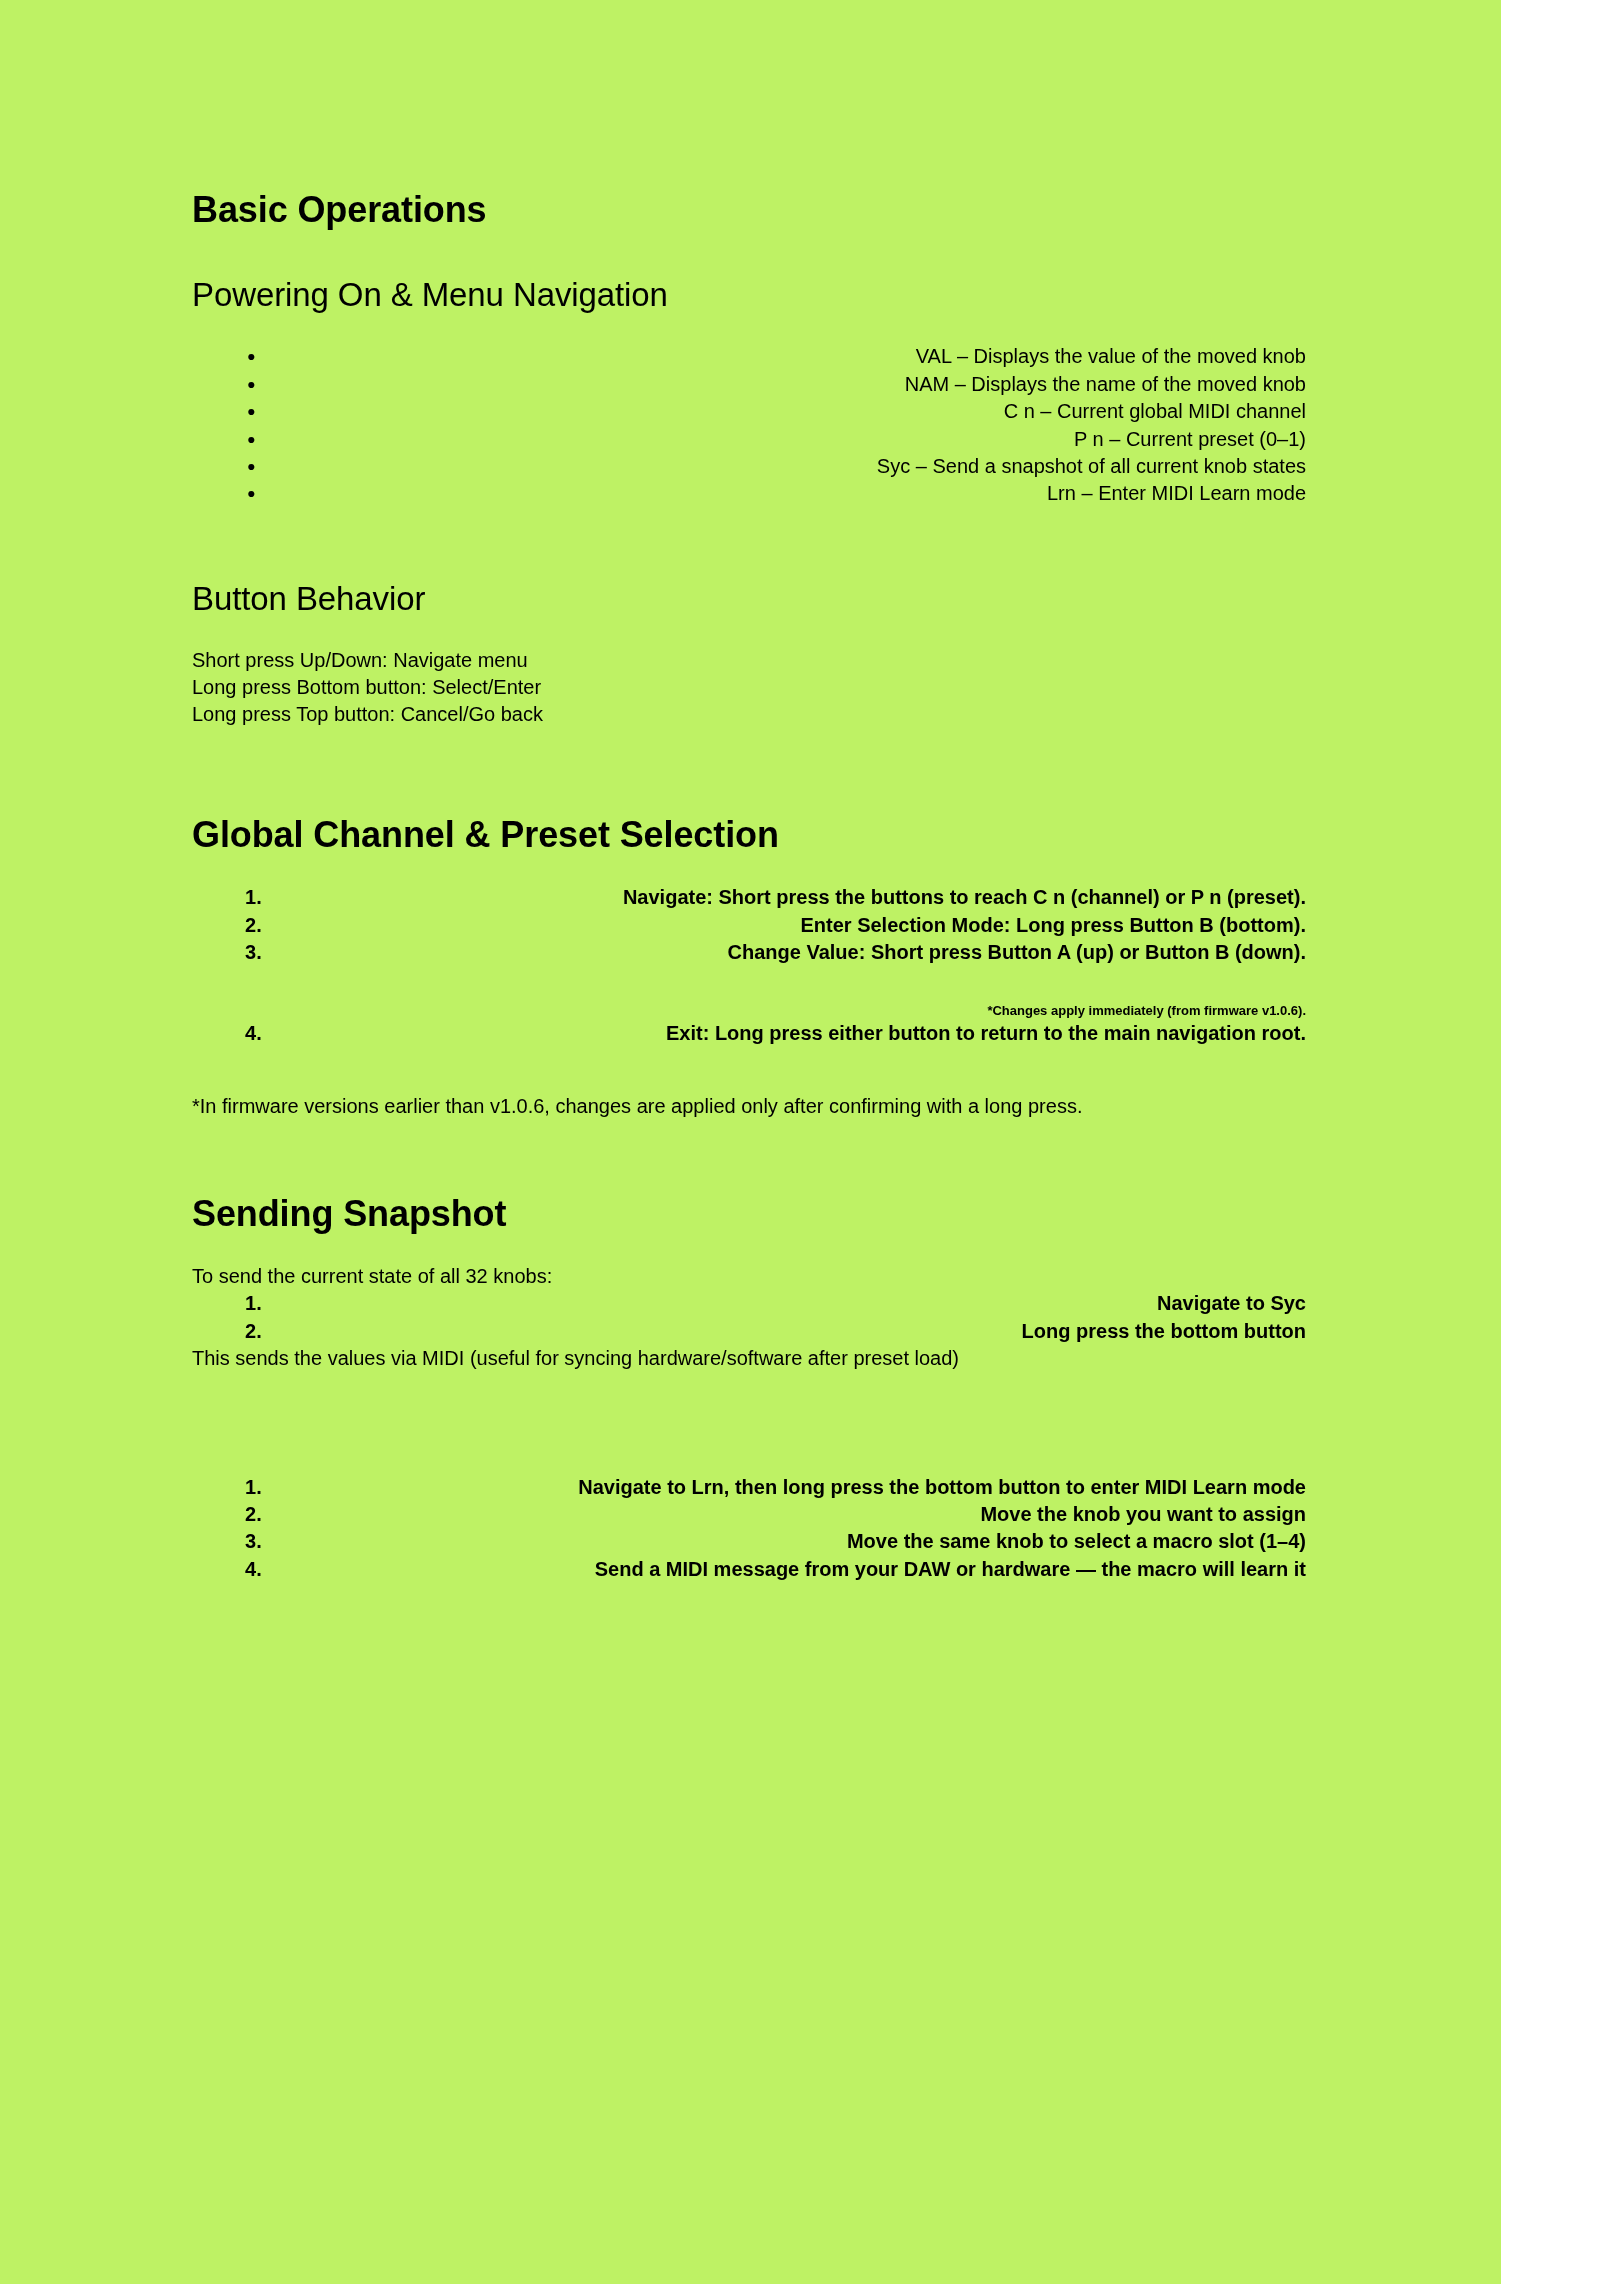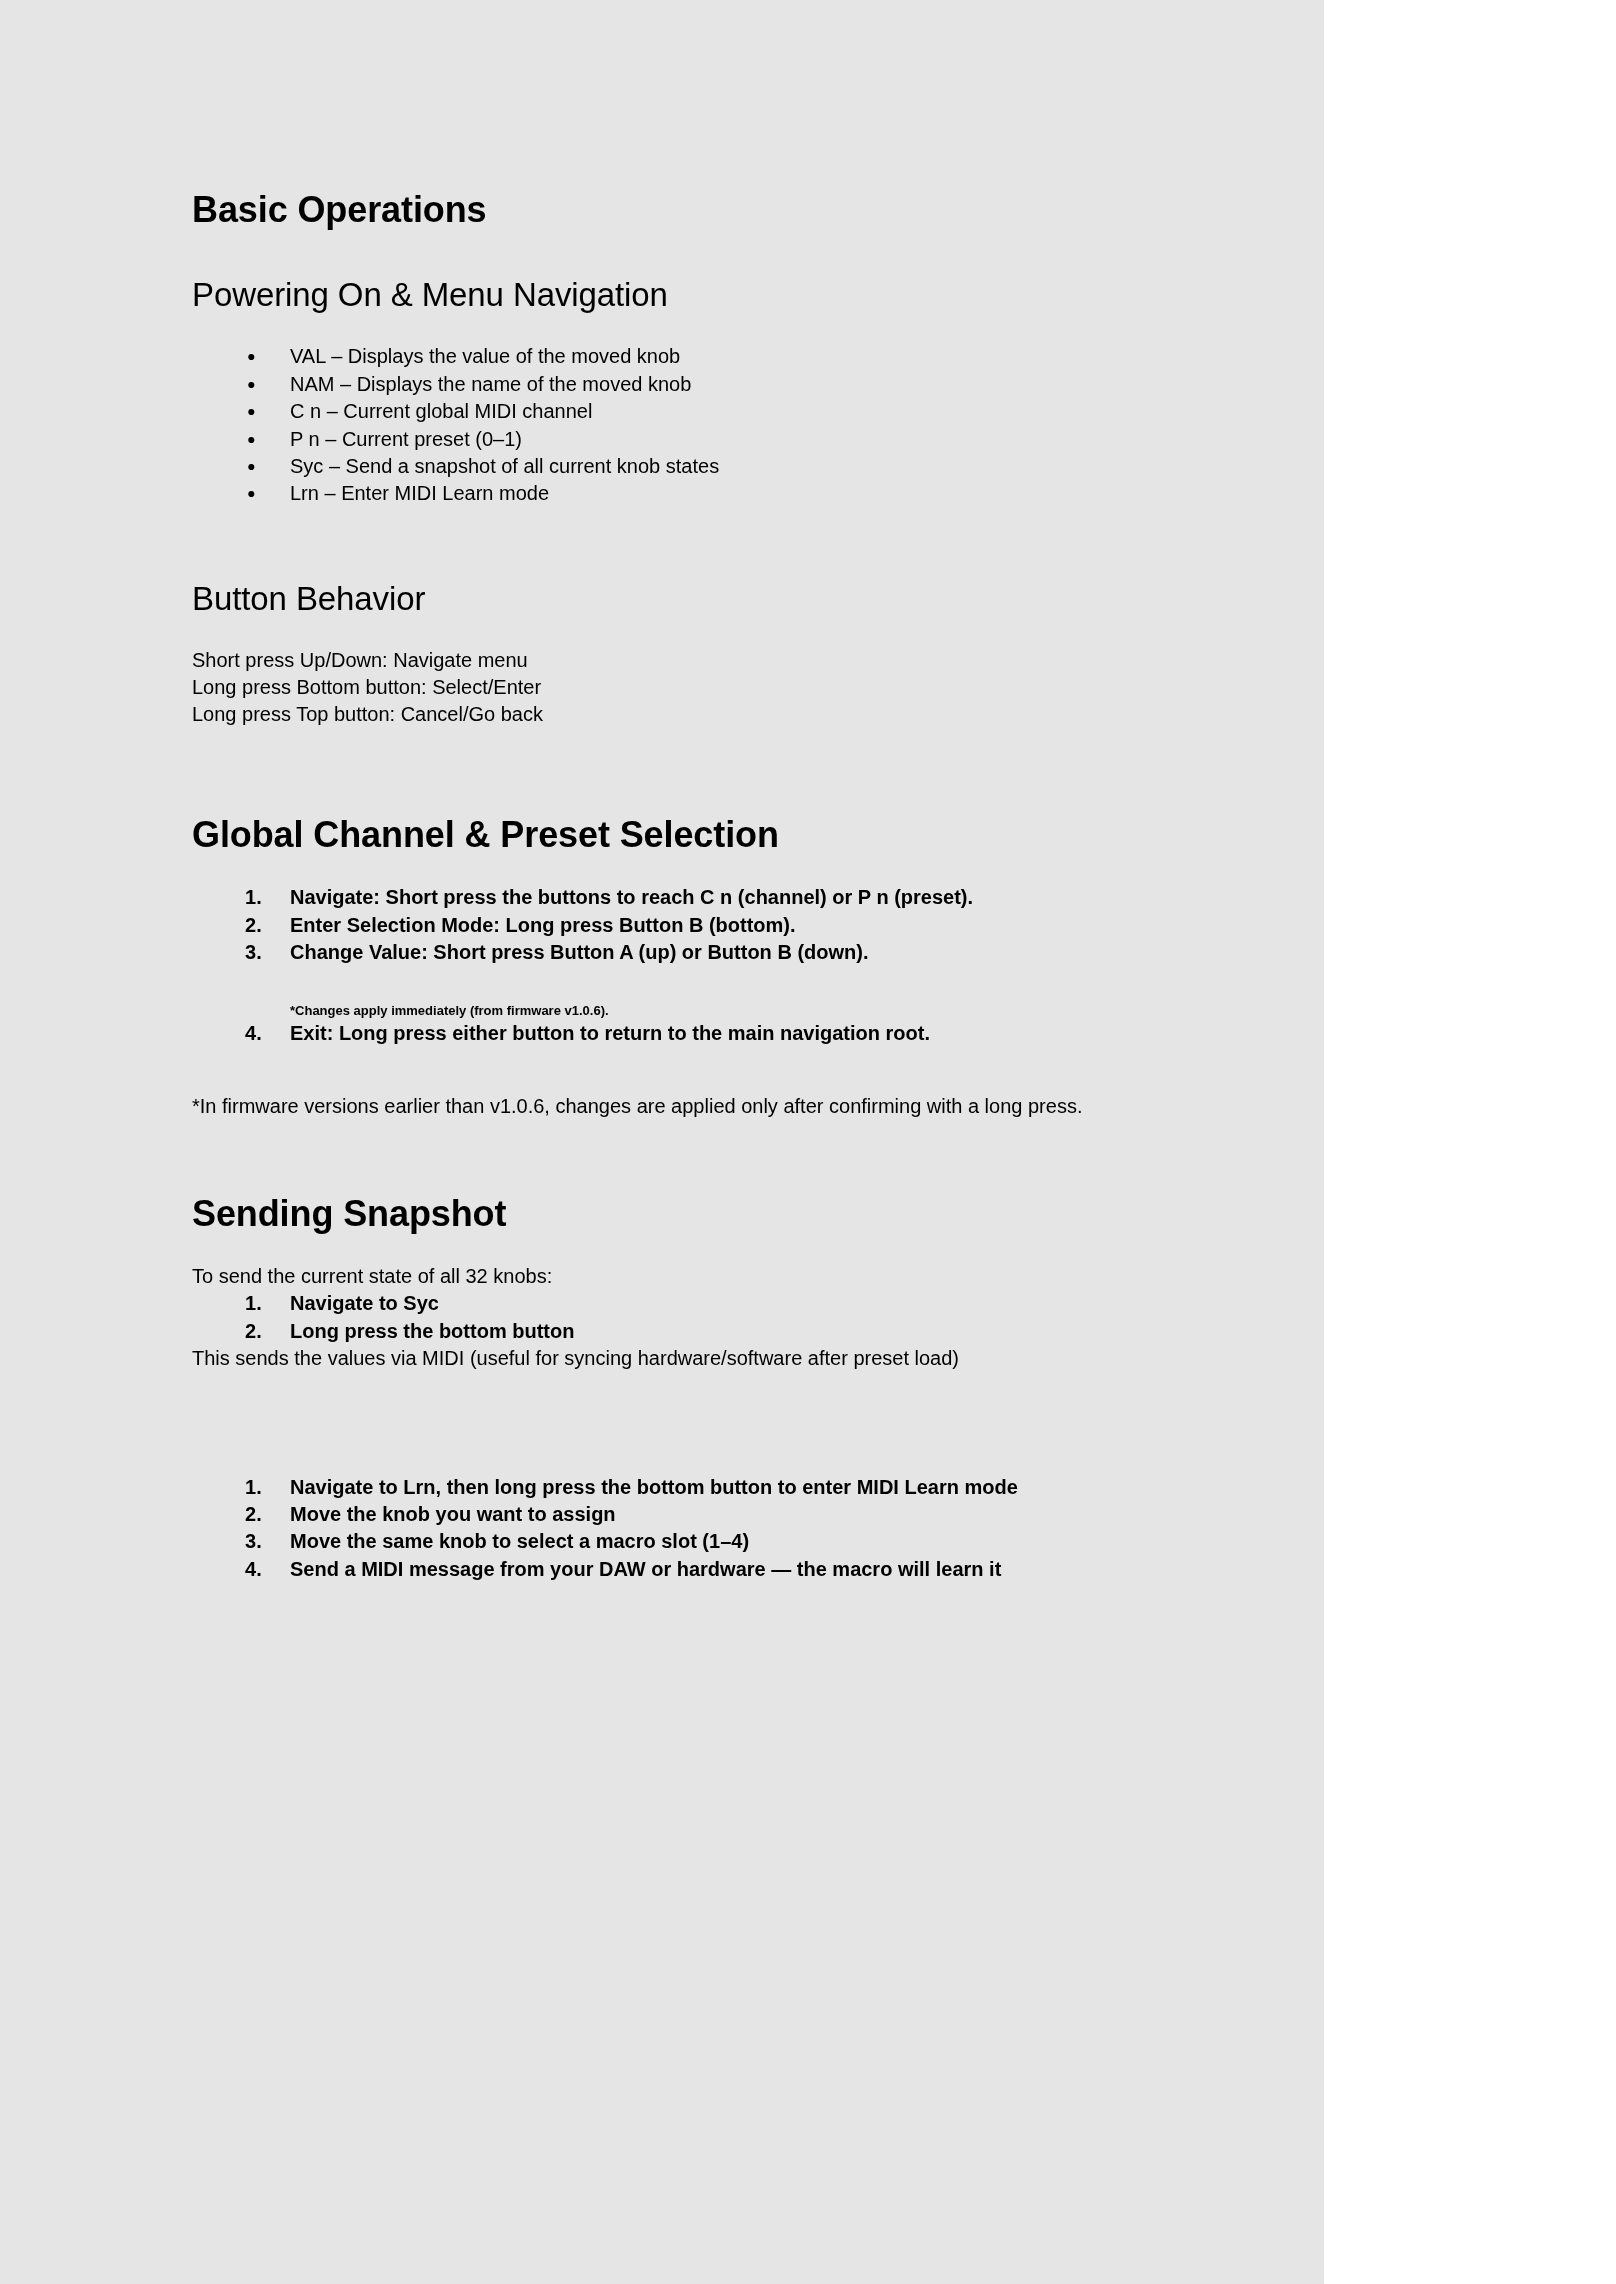--- a/index.html
+++ b/index.html
@@ -9,23 +9,23 @@
   }
   body {
     width: 1617px;
     height: 2284px;
     font-family: "Liberation Sans", sans-serif;
     color: #000000;
     -webkit-font-smoothing: antialiased;
   }
   .page {
     position: relative;
-    width: 1324px;
+    width: 1501px;
     height: 2284px;
-    background: #e5e5e5;
+    background: #bef264;
     box-sizing: border-box;
     padding: 189px 195px 0 192px;
   }
 
   h1.doc-h1 {
     font-size: 36px;
     font-weight: bold;
     line-height: 1.15;
     margin: 0 0 0 0;
     letter-spacing: -0.1px;
@@ -48,20 +48,21 @@
   ul.doc-list, ol.doc-list {
     margin: 0;
     padding: 0 0 0 0;
     list-style: none;
   }
   ul.doc-list > li, ol.doc-list > li {
     font-size: 20px;
     line-height: 1.37;
     position: relative;
     padding-left: 98px;
+    text-align: right;
   }
   ul.doc-list > li::before {
     content: "\25CF";
     position: absolute;
     left: 55px;
     font-size: 14.3px;
     line-height: 1.9;
   }
   ol.doc-list {
     counter-reset: doccount;

